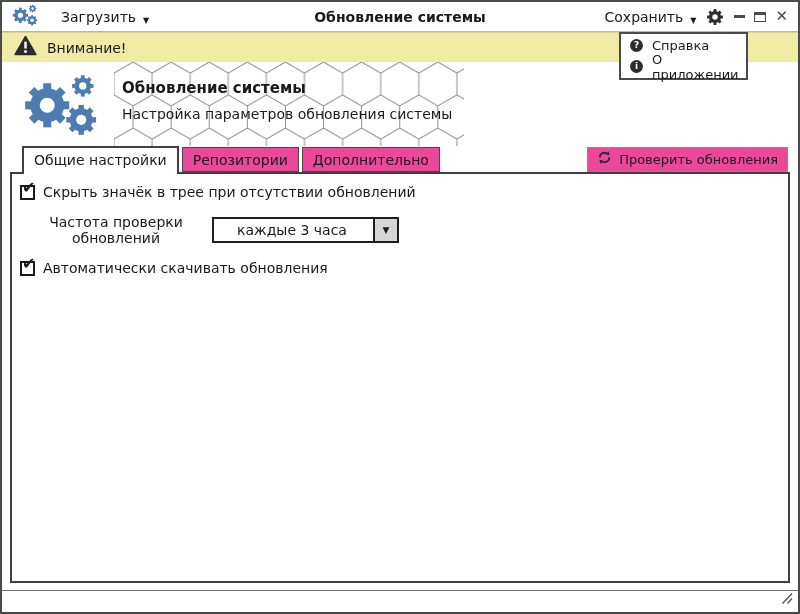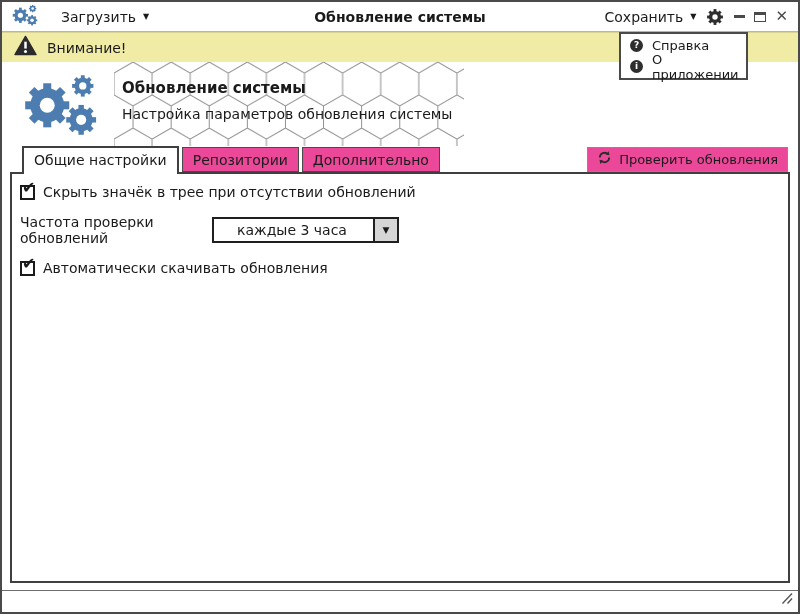--- a/index.html
+++ b/index.html
@@ -5,21 +5,21 @@
   * { margin:0; padding:0; box-sizing:border-box; }
   html,body { width:800px; height:614px; }
   body { font-family:"DejaVu Sans", sans-serif; background:#888; color:#1a1a1a; }
   .window { position:relative; width:800px; height:614px; background:#fff;
             border:2px solid #4a4a4a; overflow:hidden; }
 
   
   .titlebar { height:30px; display:flex; align-items:center; padding:0 10px;
               border-bottom:1px solid #b5b5b5; background:#fff; position:relative; }
   .titlebar-left { display:flex; align-items:center; gap:20px; z-index:2; }
-  .menu-trigger { display:flex; align-items:center; gap:7px; font-size:14px; cursor:default; }
+  .menu-trigger { display:flex; align-items:flex-end; gap:7px; font-size:14px; cursor:default; }
   .caret { font-size:8px; color:#1a1a1a; line-height:1; }
   .titlebar-title { position:absolute; left:0; right:0; text-align:center;
                     font-weight:bold; font-size:14px; pointer-events:none; }
   .titlebar-right { margin-left:auto; display:flex; align-items:center; gap:10px; z-index:2; }
   .winctrl { display:flex; align-items:center; gap:9px; }
   .ico-min { width:11px; height:3px; background:#4a4a4a; display:inline-block; }
   .ico-max { width:12px; height:10px; border:1px solid #4a4a4a; border-top:3px solid #4a4a4a; display:inline-block; }
   .ico-close { font-size:15px; color:#4a4a4a; line-height:1; }
   .gear-dark { font-size:0; }
 
@@ -59,21 +59,21 @@
   
   .panel { margin:0 8px; height:411px; border:2px solid #3f3f3f; background:#fff;
            padding:10px 8px; position:relative; z-index:1; }
   .row { display:flex; align-items:center; }
   .row + .row { margin-top:14px; }
   .checkbox { width:15px; height:15px; border:2px solid #1a1a1a; background:#fff;
               position:relative; flex:0 0 15px; cursor:default; }
   .checkbox .mark { position:absolute; top:-7px; left:0; font-size:16px; font-weight:bold;
                     color:#1a1a1a; line-height:1; }
   .cb-label { margin-left:8px; font-size:14px; }
-  .freq-label { flex:0 0 192px; font-size:14px; }
+  .freq-label { flex:0 0 192px; font-size:14px;text-align:center; }
   .combobox { width:187px; height:26px; border:2px solid #1f1f1f; background:#fff;
               display:flex; align-items:center; cursor:default; }
   .combobox-value { padding-left:23px; font-size:14px; flex:1; white-space:nowrap; overflow:hidden; }
   .combobox-btn { width:24px; height:100%; background:#d6d6d6; border-left:2px solid #1f1f1f;
                   display:flex; align-items:center; justify-content:center; }
   .combobox-btn .caret { font-size:9px; }
 
   
   .statusbar { position:absolute; left:0; right:0; bottom:0; height:22px;
                border-top:1px solid #6e6e6e; background:#fff; }

